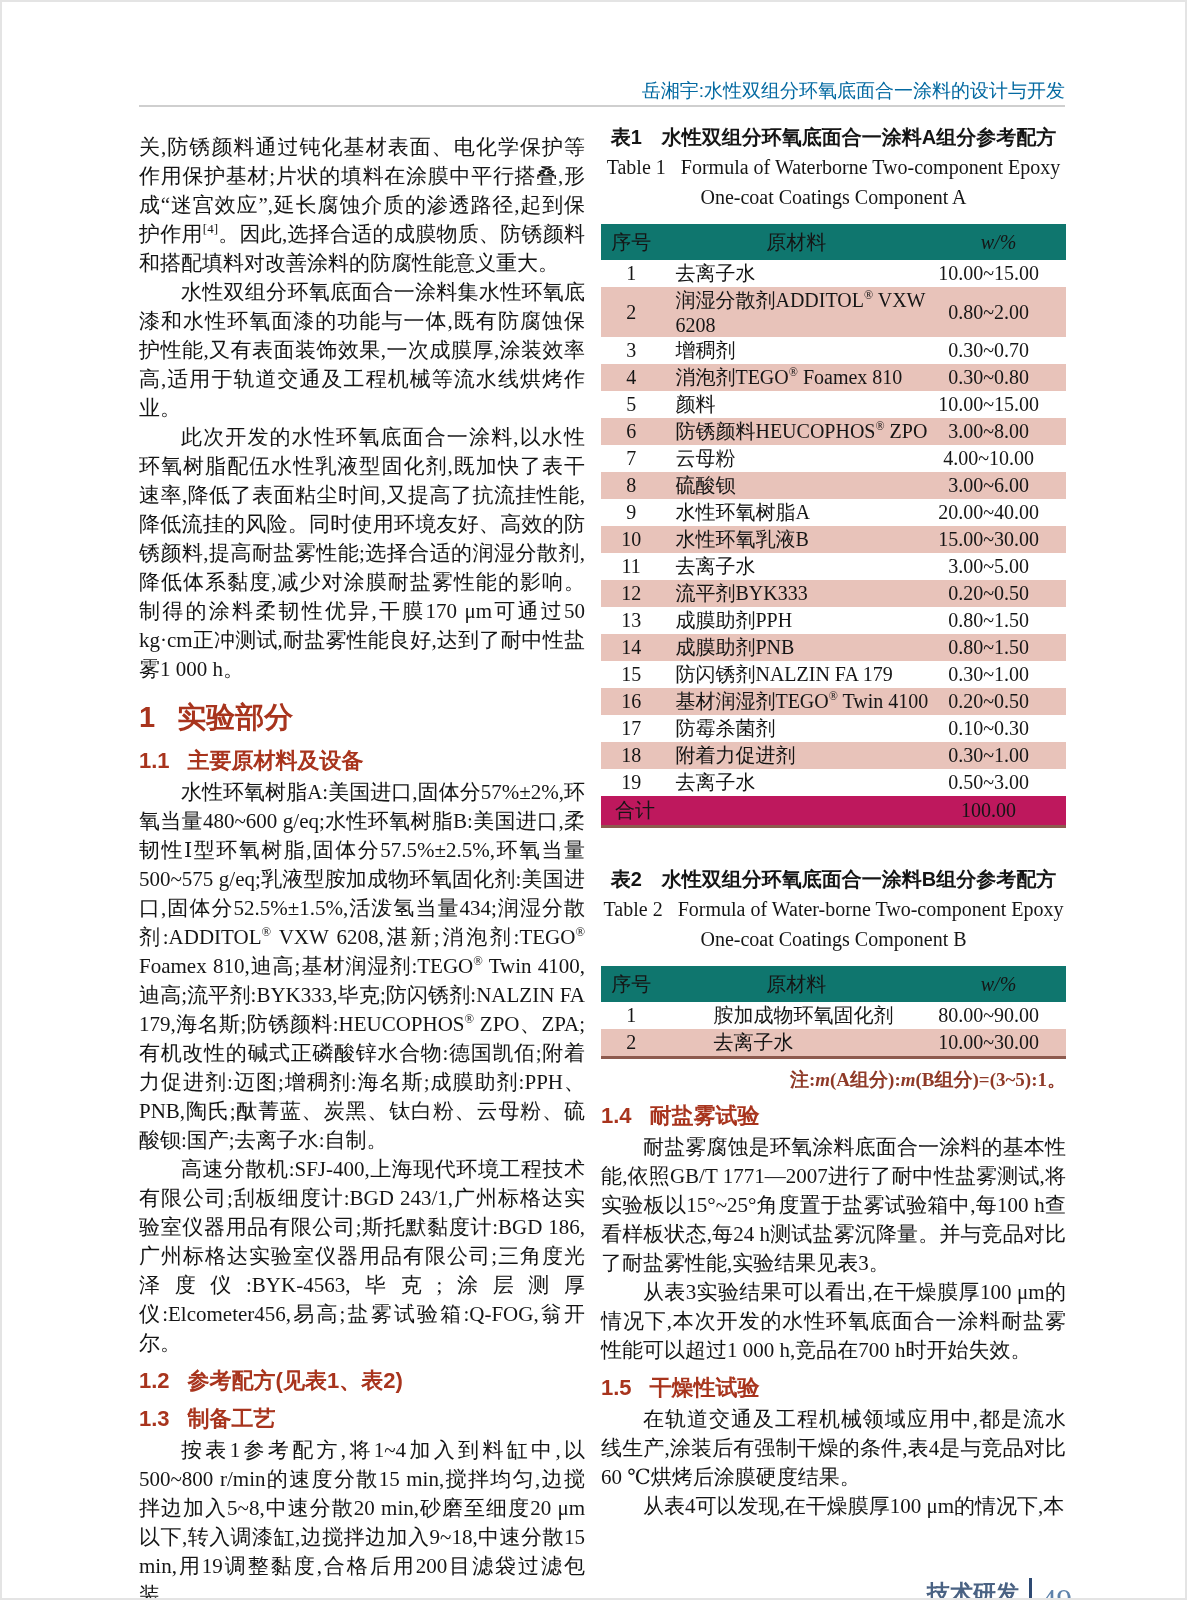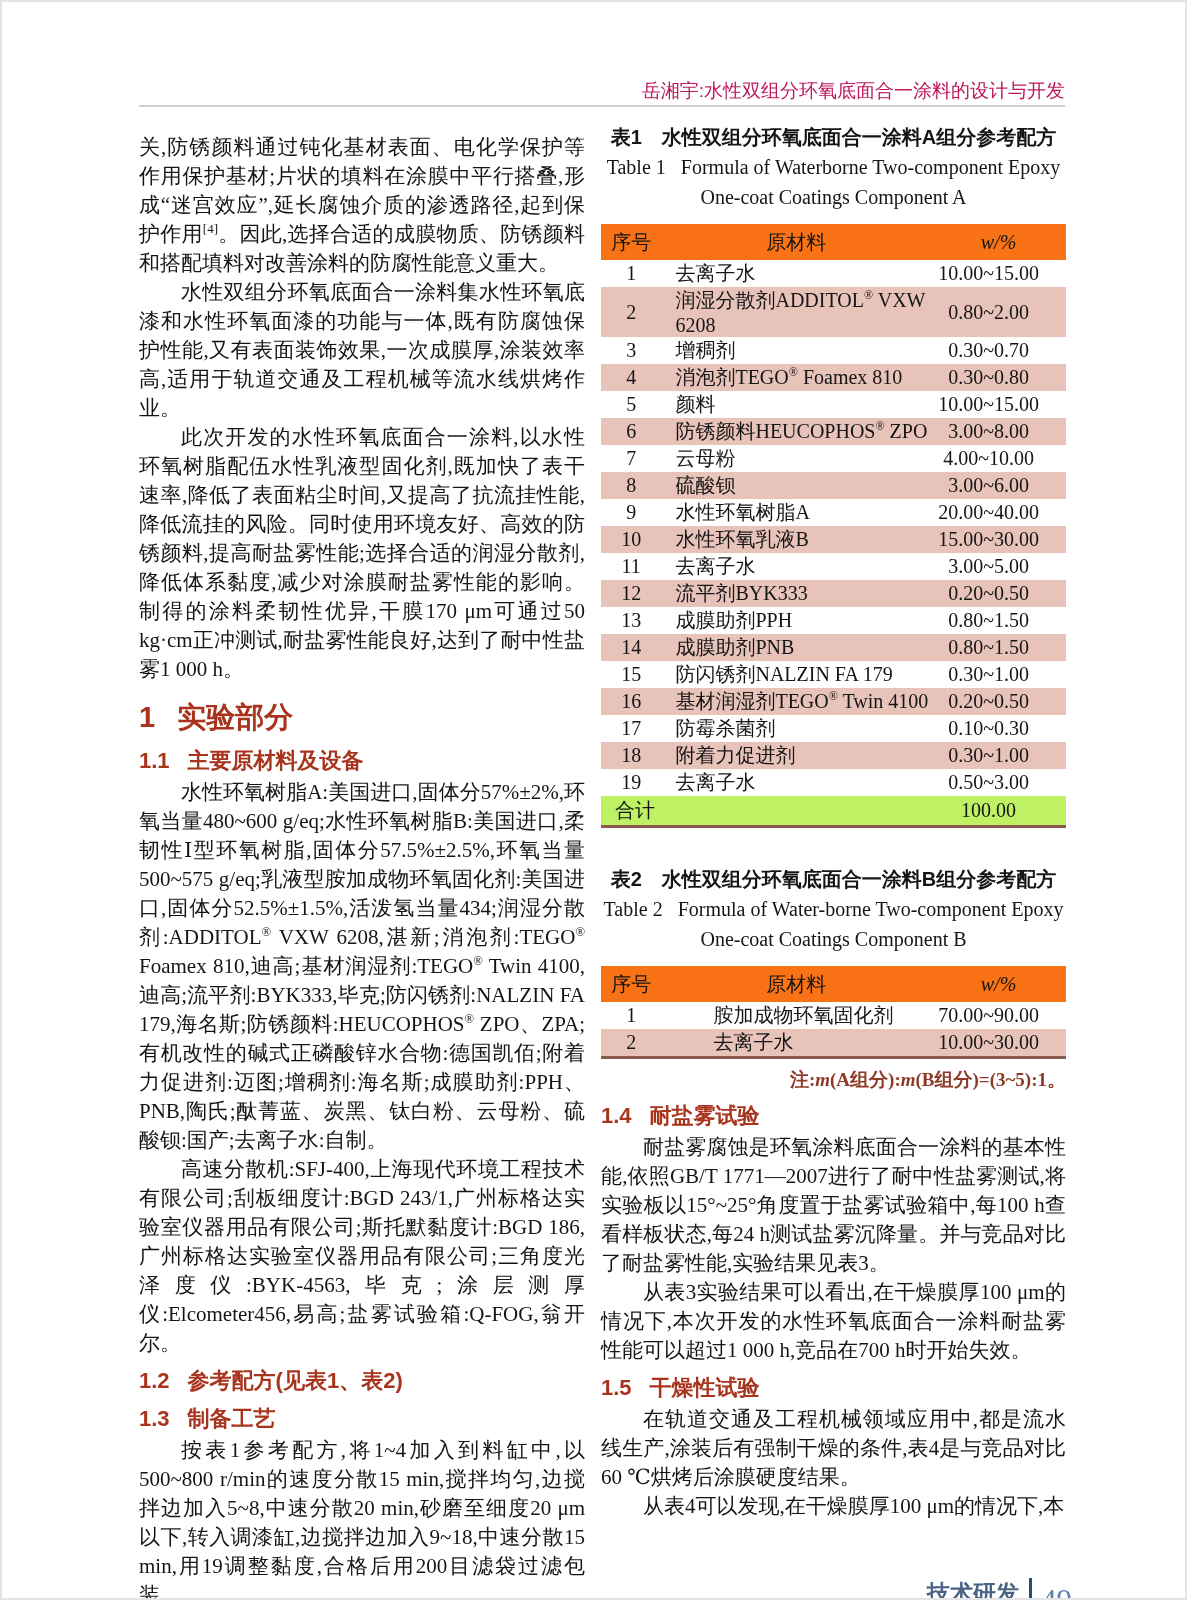--- a/index.html
+++ b/index.html
@@ -1,46 +1,46 @@
 <!DOCTYPE html>
 <html><head>
 <meta charset="utf-8">
 <style>
   html,body{margin:0;padding:0;background:#ffffff;}
   .page{position:relative;width:1187px;height:1600px;background:#fff;
     border:2px solid #e4e4e4;box-sizing:border-box;overflow:hidden;
     font-family:"Liberation Serif","DejaVu Serif",serif;color:#151515;}
   .running-title{position:absolute;top:76px;left:0;width:1063px;text-align:right;
-    font-family:"Liberation Sans","DejaVu Sans",sans-serif;font-size:19px;color:#be185d;}
+    font-family:"Liberation Sans","DejaVu Sans",sans-serif;font-size:19px;color:#0369a1;}
   .head-rule{position:absolute;top:103px;left:137px;width:926px;border-top:2px solid #cfcfcf;}
   .col-left{position:absolute;left:137px;top:131px;width:446px;}
   .col-right{position:absolute;left:599px;top:120px;width:465px;}
   p.body{margin:0;font-size:21px;line-height:29px;text-align:justify;color:#151515;}
   p.indent{text-indent:2em;}
   sup.reg{font-size:0.60em;line-height:0;vertical-align:super;}
   sup.ref{font-size:0.62em;line-height:0;vertical-align:super;}
   h2.sec{margin:14px 0 4px;font-family:"Liberation Sans","DejaVu Sans",sans-serif;
     font-size:29px;color:#a8341d;font-weight:bold;}
   h2.sec .num{margin-right:22px;}
   h3.sub{margin:8px 0 2px;font-family:"Liberation Sans","DejaVu Sans",sans-serif;
     font-size:22px;color:#a8341d;font-weight:bold;}
   h3.sub .num{margin-right:18px;}
   .cap-zh{margin:0;font-family:"Liberation Sans","DejaVu Sans",sans-serif;font-weight:bold;
     font-size:20px;text-align:center;line-height:30px;}
   .cap-en{margin:0 0 12px;font-weight:normal;font-size:20px;text-align:center;line-height:30px;}
   table.formula{width:100%;border-collapse:collapse;font-size:20px;table-layout:fixed;}
-  .formula th{background:#f97316;font-weight:normal;height:34px;text-align:center;}
+  .formula th{background:#0f766e;font-weight:normal;height:34px;text-align:center;}
   .formula th.wcol{font-style:italic;}
   .formula col.ci{width:13%;} .formula col.cm{width:58%;} .formula col.cw{width:29%;}
   .formula td{height:27px;padding:0;}
   .formula td.c1{text-align:center;}
   .formula td.c2{text-align:left;padding-left:14px;}
   .formula td.c3{text-align:center;padding-right:20px;}
   .formula tbody tr:nth-child(even) td{background:#e8c3ba;}
-  .formula tfoot td{background:#bef264;border-bottom:3px solid #8d5a4e;height:29px;}
+  .formula tfoot td{background:#be185d;border-bottom:3px solid #8d5a4e;height:29px;}
   .formula tfoot td.lab{text-align:left;padding-left:14px;}
   .t2 td.c2{padding-left:52px;}
   .t2 tbody tr:last-child td{border-bottom:3px solid #8d5a4e;}
   .tbl-note{margin:8px 0 0;padding-left:14px;font-size:19px;color:#8f3a28;font-weight:bold;text-align:right;}
   .tbl-note i{font-family:"Liberation Serif","DejaVu Serif",serif;}
   .gap1{height:36px;} .mt14{margin-top:30px;}
   .footer{position:absolute;top:1576px;left:0;width:1070px;display:flex;
     justify-content:flex-end;align-items:center;}
   .f-text{text-align:right;}
   .f-zh{font-family:"Liberation Sans","DejaVu Sans",sans-serif;font-weight:bold;
@@ -214,21 +214,21 @@
         <tr>
           <th>序号</th>
           <th>原材料</th>
           <th class="wcol">w/%</th>
         </tr>
       </thead>
       <tbody>
           <tr>
             <td class="c1">1</td>
             <td class="c2">胺加成物环氧固化剂</td>
-            <td class="c3">70.00~90.00</td>
+            <td class="c3">80.00~90.00</td>
           </tr>
           <tr>
             <td class="c1">2</td>
             <td class="c2">去离子水</td>
             <td class="c3">10.00~30.00</td>
           </tr>
         </tbody>
     </table>
 
     <p class="tbl-note"><span>注:</span><i>m</i><span>(A组分):</span><i>m</i><span>(B组分)=(3~5):1。</span></p>

